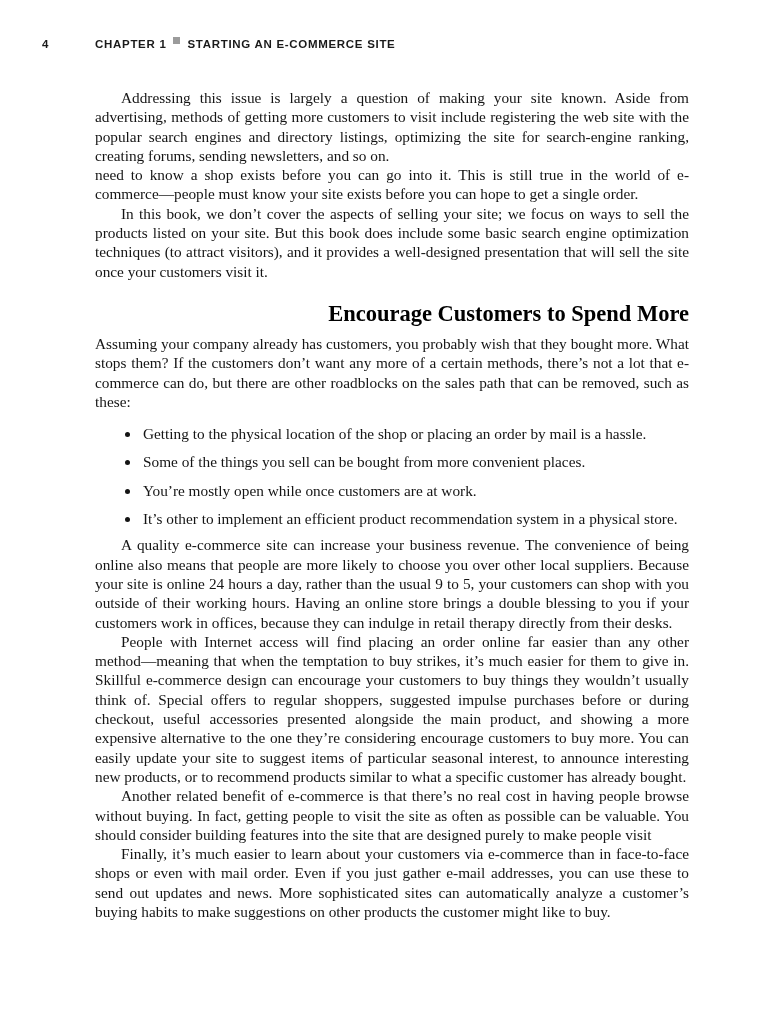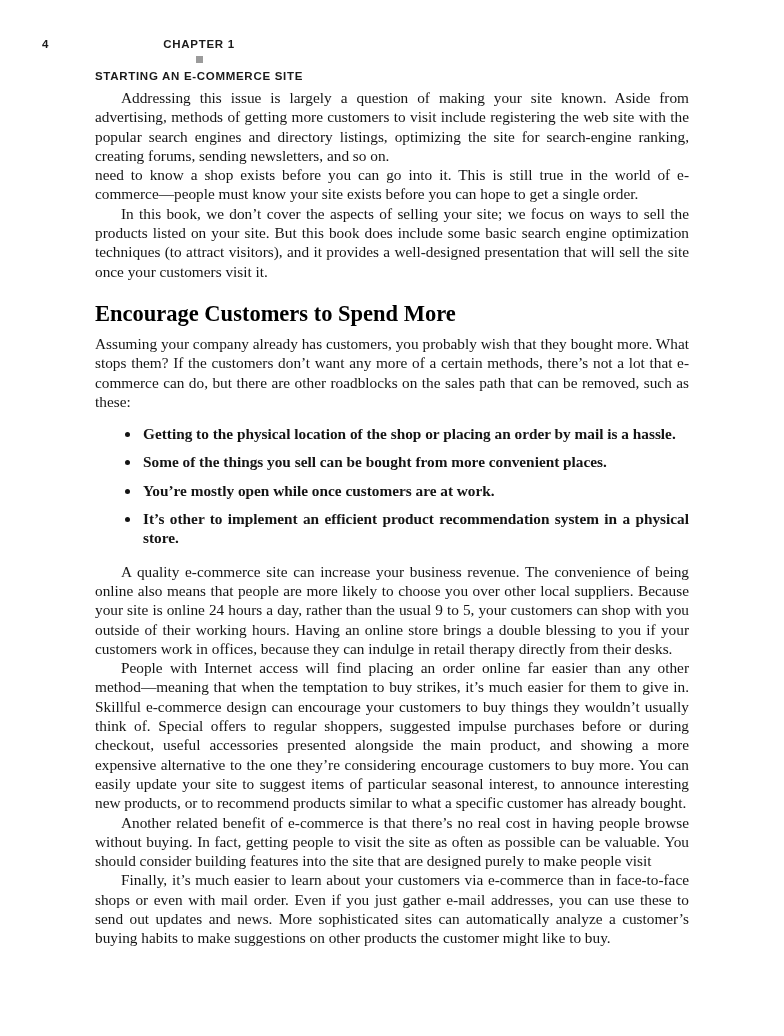--- a/index.html
+++ b/index.html
@@ -31,23 +31,21 @@
   .page-number {
     position: absolute;
     left: 42px;
     top: 0;
   }
   .running-head {
     position: absolute;
     left: 95px;
     top: 0;
     display: inline-flex;
-    align-items: center;
     gap: 7px;
-    flex-direction: column;
   }
   .sep-square {
     display: inline-block;
     width: 7px;
     height: 7px;
     background: #9b9b9b;
     margin-top: -1px;
   }
 
   
@@ -66,29 +64,28 @@
     text-indent: 1.7em;
   }
   .para.no-indent { text-indent: 0; }
 
   .section-heading {
     font-family: "Liberation Serif", serif;
     font-weight: bold;
     font-size: 22.5px;
     line-height: 26px;
     margin: 20px 0 7px 0;
-    text-align: left;
+    text-align: right;
     color: #000000;
   }
 
   .bullet-list {
-    margin: 13px 0 14px 0;
+    margin: 13px 0 7px 0;
     padding: 0 0 0 46px;
     list-style: disc;
-    font-weight: bold;
   }
   .bullet-item {
     margin: 0 0 9px 0;
     padding-left: 2px;
     text-align: justify;
   }
   .bullet-item:last-child { margin-bottom: 0; }
 </style>
 </head>
 <body>

